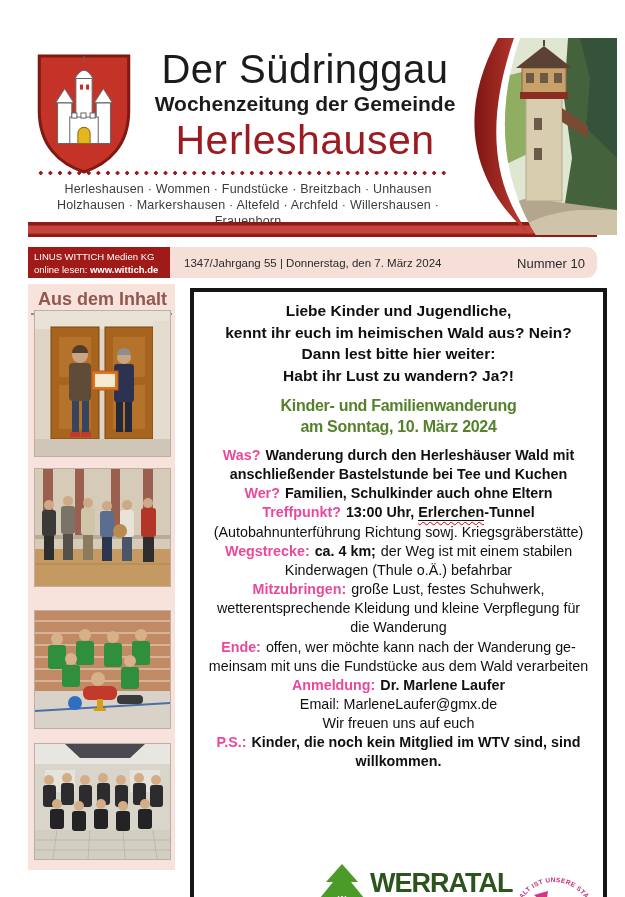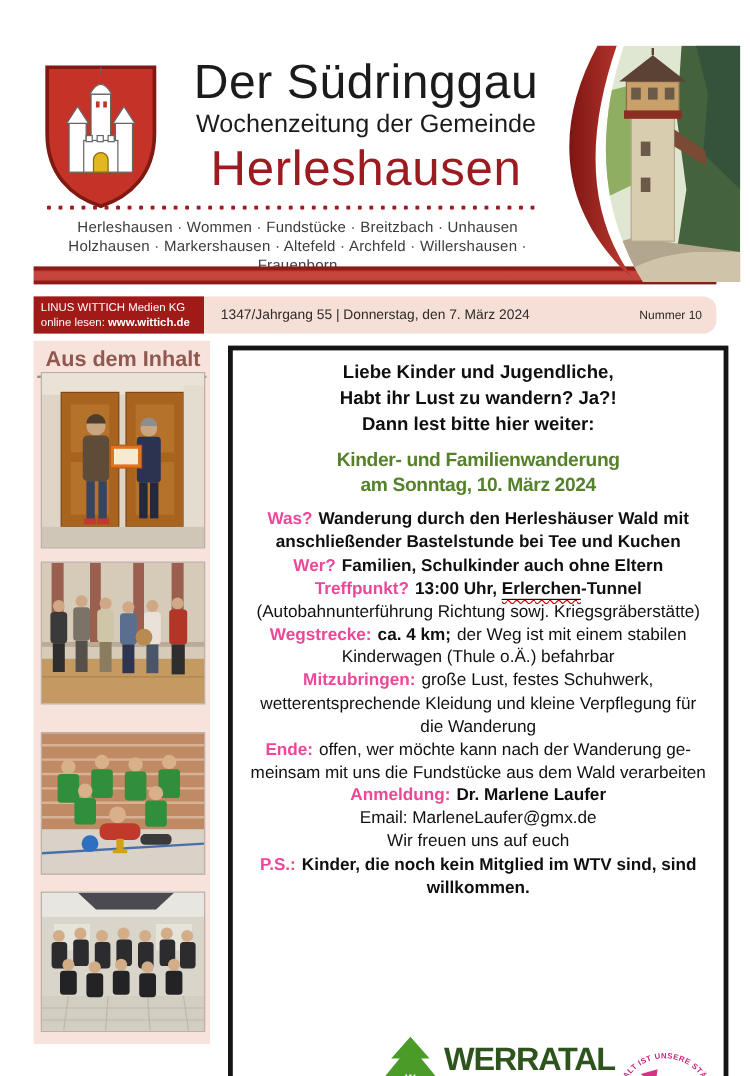--- a/index.html
+++ b/index.html
@@ -3,39 +3,39 @@
 <meta charset="utf-8">
 <style>
   html,body{margin:0;padding:0;background:#ffffff;}
   .page{position:relative;width:625px;height:897px;background:#ffffff;overflow:hidden;
         font-family:"Liberation Sans",sans-serif;}
 
   
   .coat{position:absolute;left:33px;top:52px;width:102px;height:124px;}
   .titles{position:absolute;left:138px;top:48px;width:334px;text-align:center;}
   .t1{font-size:40px;font-weight:400;color:#1b1b1b;letter-spacing:.5px;line-height:1.05;}
-  .t2{font-size:21px;font-weight:400;color:#1b1b1b;margin-top:2px;}
+  .t2{font-size:21px;font-weight:700;color:#1b1b1b;margin-top:2px;}
   .t3{font-size:41px;font-weight:400;color:#9C1B20;letter-spacing:.5px;margin-top:1px;}
   .headphoto{position:absolute;left:468px;top:38px;width:149px;height:197px;z-index:2;}
   .dots{position:absolute;left:36px;top:170px;width:412px;height:6px;
         background-image:radial-gradient(circle,#9C1B20 1.7px,transparent 2px);
         background-size:9.6px 6px;background-repeat:repeat-x;background-position:0 50%;}
   .towns{position:absolute;left:24px;top:181px;width:448px;text-align:center;
          font-size:12.5px;color:#3c3c3c;line-height:1.28;letter-spacing:.2px;}
   .redbar{position:absolute;left:28px;top:222px;width:569px;height:15px;z-index:1;
           background:linear-gradient(180deg,#8e1a16 0%,#8e1a16 17%,#c4453c 30%,#c4453c 72%,#8e1a16 85%,#8e1a16 100%);}
 
   
   .infobar{position:absolute;left:28px;top:247px;width:569px;height:31px;background:#F5DFD6;border-radius:11px;}
   .pubbox{position:absolute;left:0;top:0;bottom:0;width:142px;background:#A01A17;color:#fff;
           font-size:9.5px;line-height:1.4;padding:3px 6px;box-sizing:border-box;}
   .issue{position:absolute;left:156px;top:50%;transform:translateY(-50%);
          font-size:11.5px;color:#2b2b2b;}
   .num{position:absolute;right:12px;top:50%;transform:translateY(-50%);
-       font-size:10px;color:#2b2b2b;}
+       font-size:13px;color:#2b2b2b;}
 
   
   .sidebar{position:absolute;left:28px;top:284px;width:147px;height:586px;background:#F7E3DB;}
   .sb-head{font-size:18px;font-weight:700;color:#90584E;padding:5px 4px 3px 10px;}
   .sb-rule{border-bottom:2px solid #8f8f8f;margin:0 3px;}
   .ph{position:absolute;left:6px;width:135px;border:1px solid #bfaea6;background:#ddd;}
   .ph svg{display:block;width:100%;height:100%;}
   .ph1{top:26px;height:145px;} .ph2{top:184px;height:117px;}
   .ph3{top:326px;height:117px;} .ph4{top:459px;height:115px;}
 
@@ -281,22 +281,23 @@
           <circle cx="110" cy="60" r="5" fill="#d3ad88"></circle>
             <rect x="103" y="65" width="14" height="20" rx="3" fill="#232325"></rect>
         </g>
       </svg>
     </div>
   </aside>
 
   <main class="annbox">
     <div class="intro">
       <div>Liebe Kinder und Jugendliche,</div>
+      <div>kennt ihr euch im heimischen Wald aus? Nein?</div>
+      <div>Dann lest bitte hier weiter:</div>
       <div>Habt ihr Lust zu wandern? Ja?!</div>
-      <div>Dann lest bitte hier weiter:</div>
     </div>
 
     <div class="headline">
       <div>Kinder- und Familienwanderung</div>
       <div>am Sonntag, 10. März 2024</div>
     </div>
 
     <p class="d b"><span class="kw">Was?</span><span>Wanderung durch den Herleshäuser Wald mit</span><br><span>anschließender Bastelstunde bei Tee und Kuchen</span></p>
     <p class="d b"><span class="kw">Wer?</span><span>Familien, Schulkinder auch ohne Eltern</span></p>
     <p class="d b"><span class="kw">Treffpunkt?</span><span>13:00 Uhr, </span><span class="us"><span class="uw">Erlerchen</span></span><span>-Tunnel</span></p>

